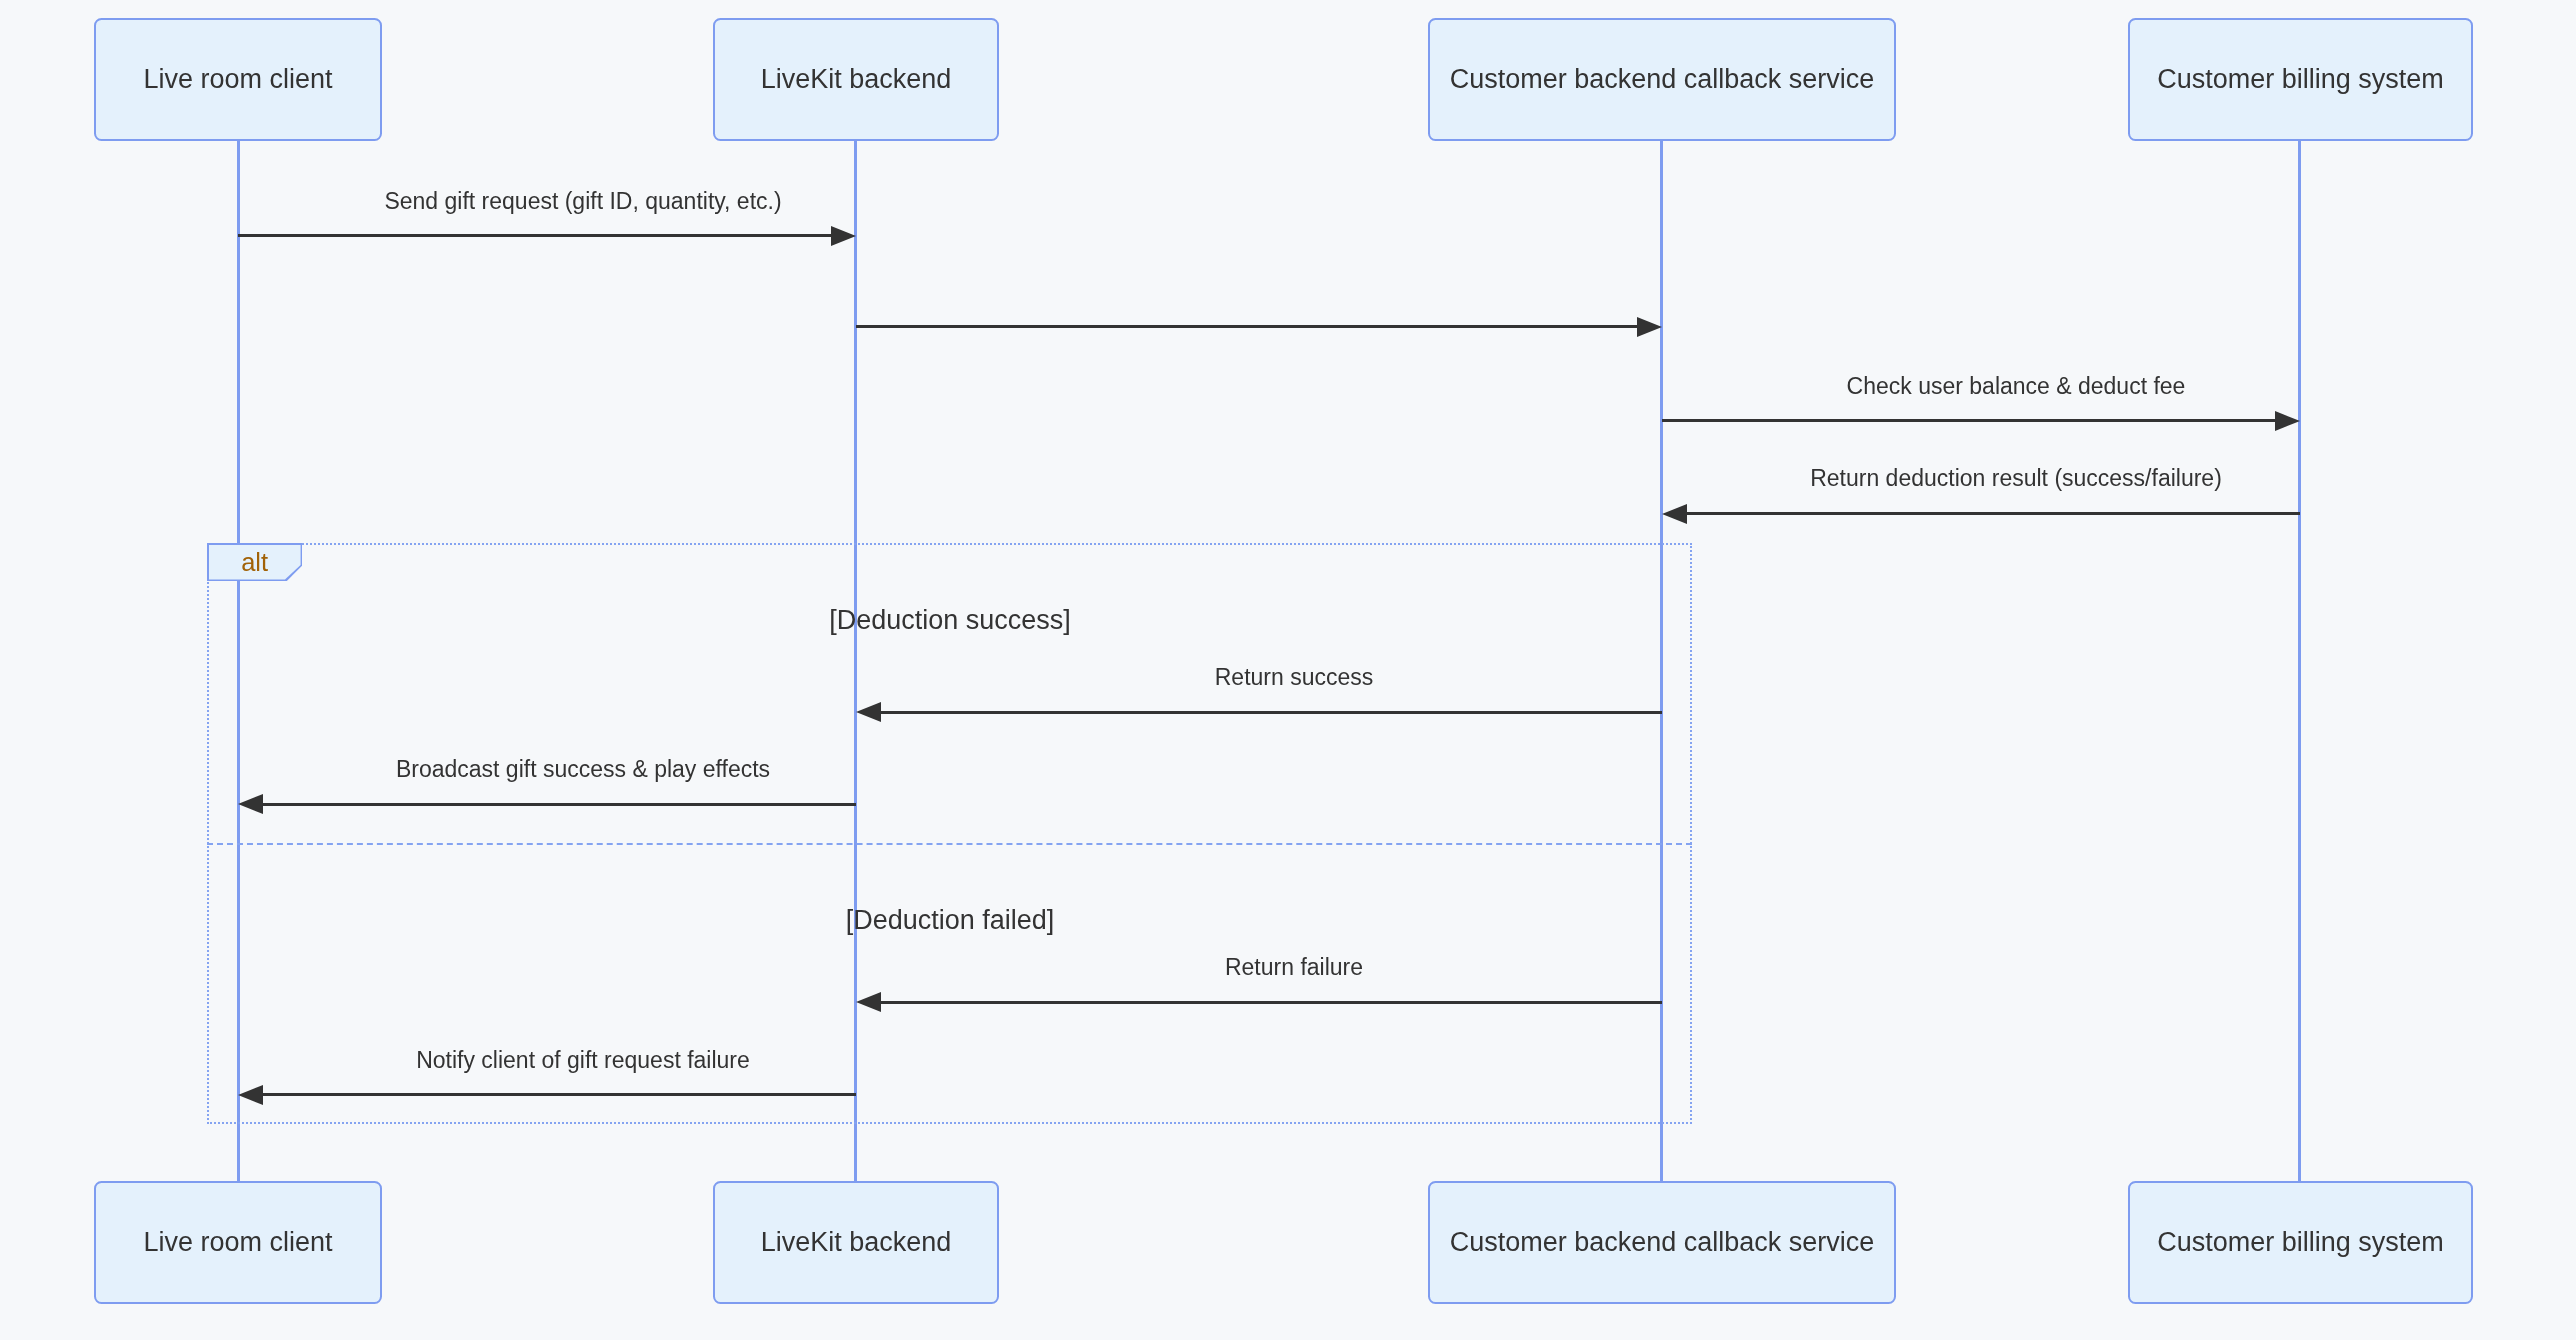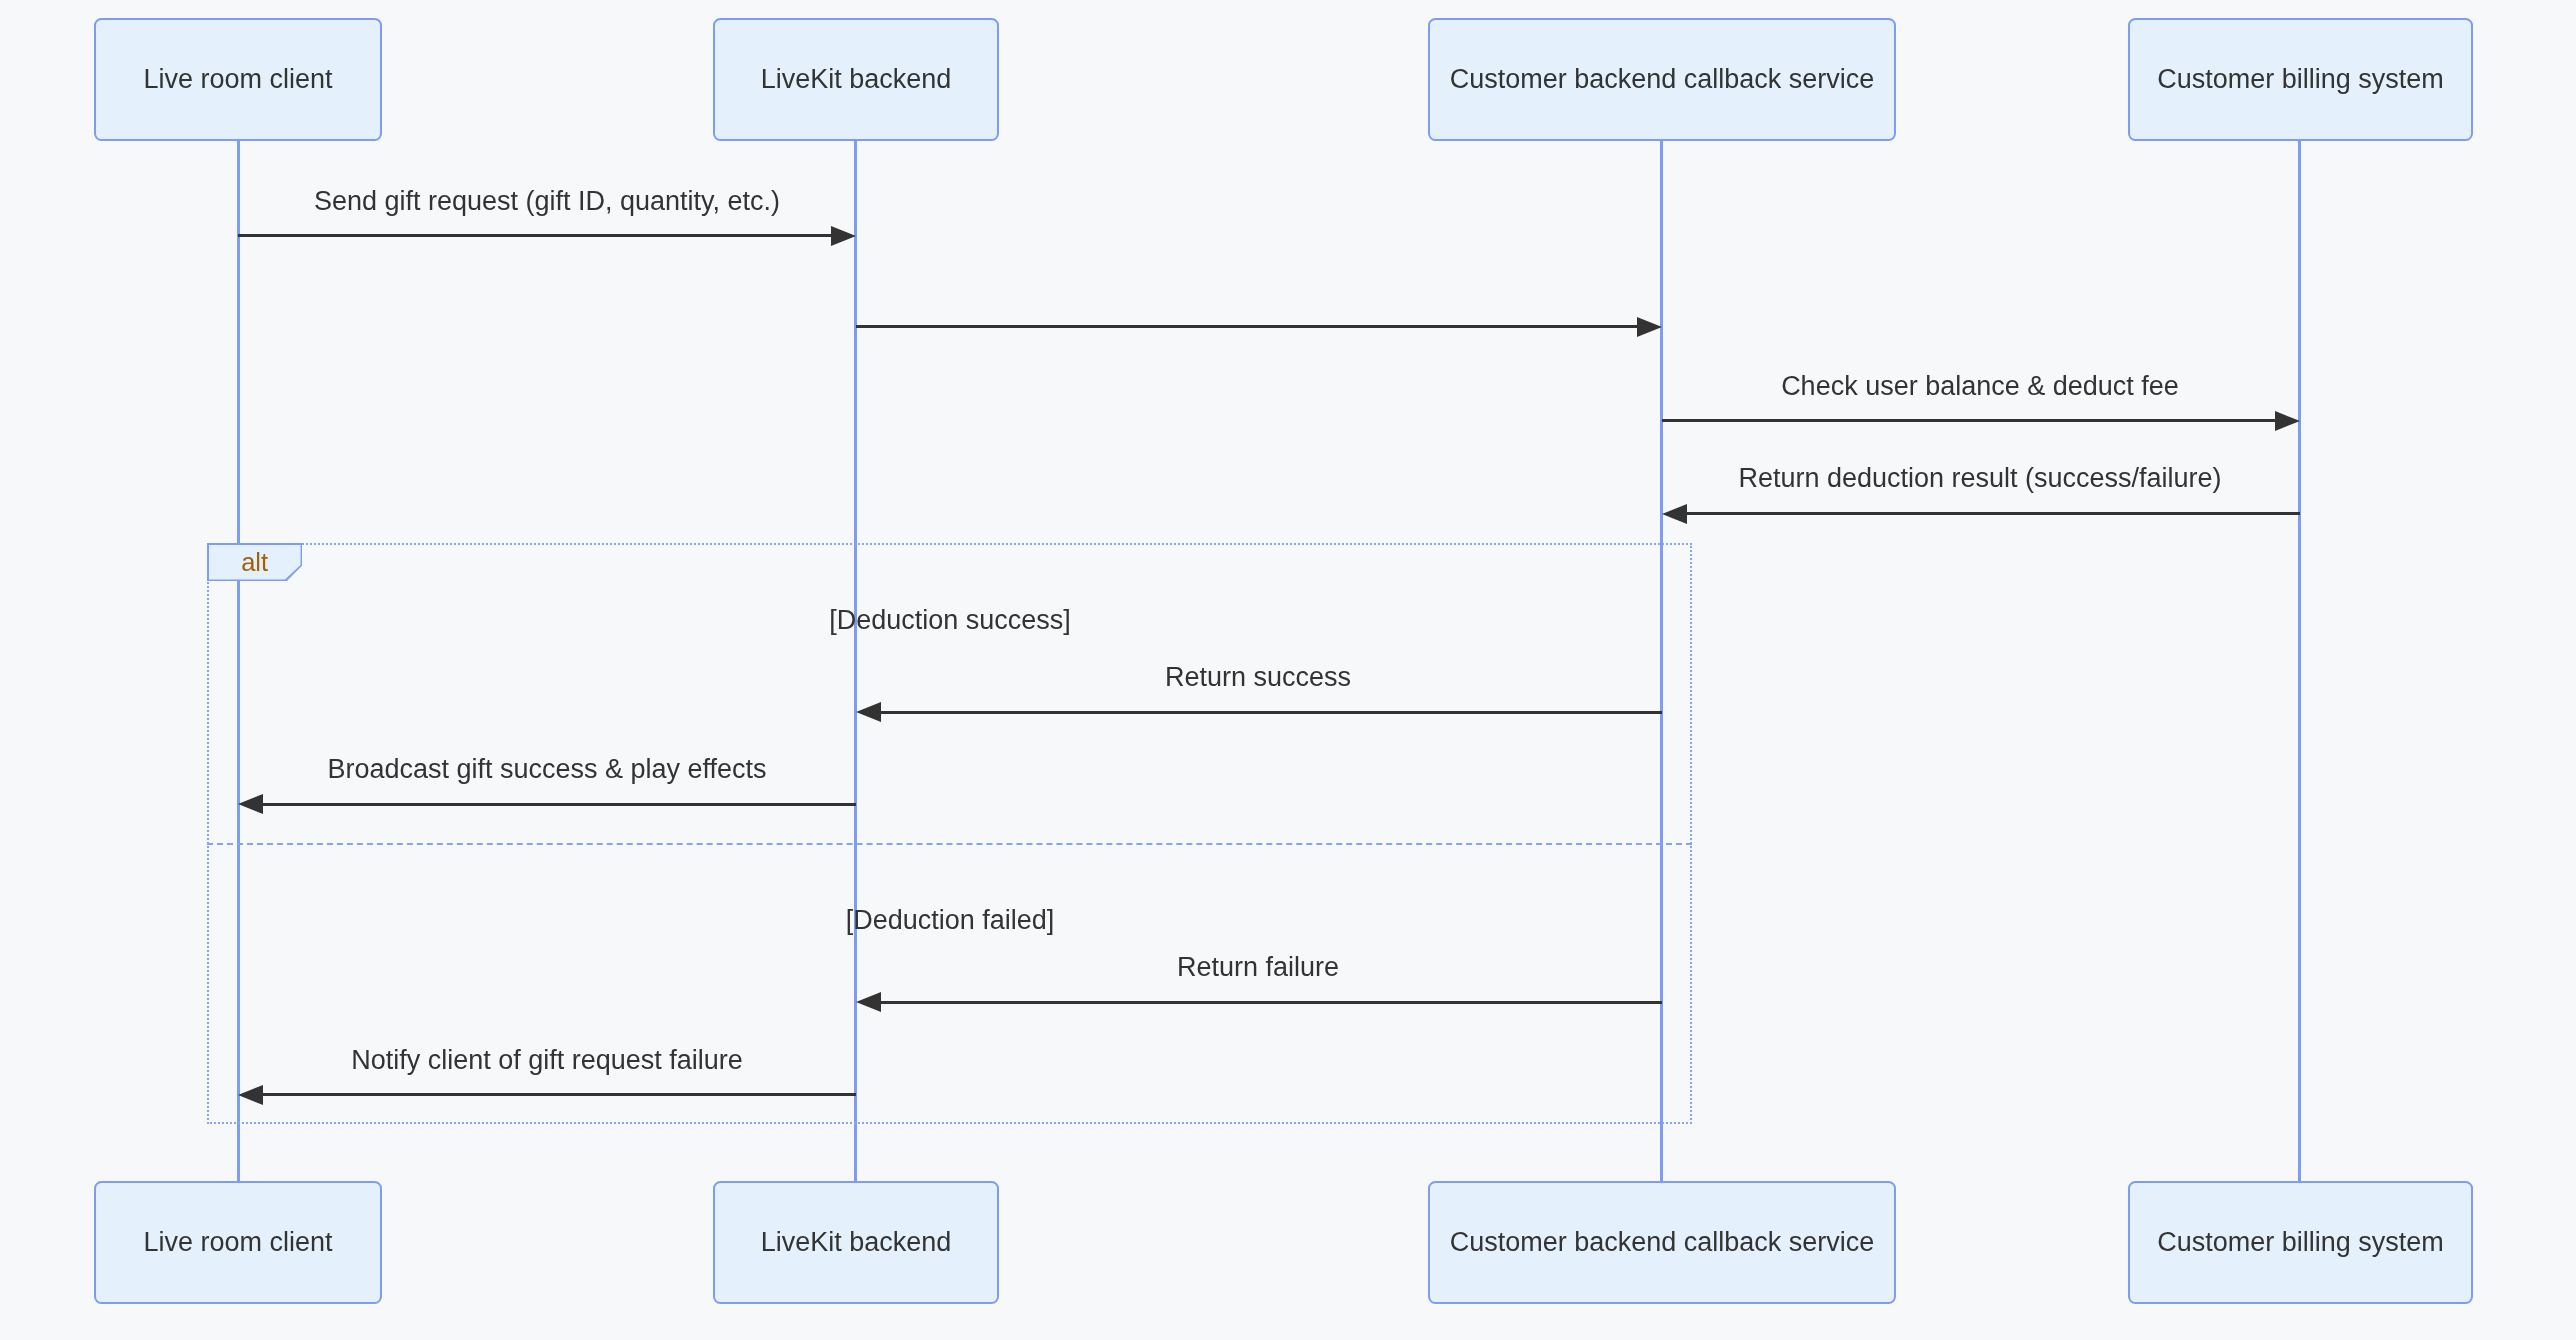--- a/index.html
+++ b/index.html
@@ -46,24 +46,25 @@
     background:#7E9CF0;
   }
   .lifeline.l1{left:237px;}
   .lifeline.l2{left:854px;}
   .lifeline.l3{left:1660px;}
   .lifeline.l4{left:2298px;}
   
   .msg-label{
     position:absolute;
     transform:translateX(-50%);
-    font-size:27px;
+    font-size:23px;
     line-height:33px;
     color:#333333;
     white-space:nowrap;
+    margin-left:36px;
   }
   .msg-line{
     position:absolute;
     height:3.3px;
     background:#333333;
   }
   .arrowhead{
     position:absolute;
     width:0;height:0;
     border-top:10px solid transparent;

